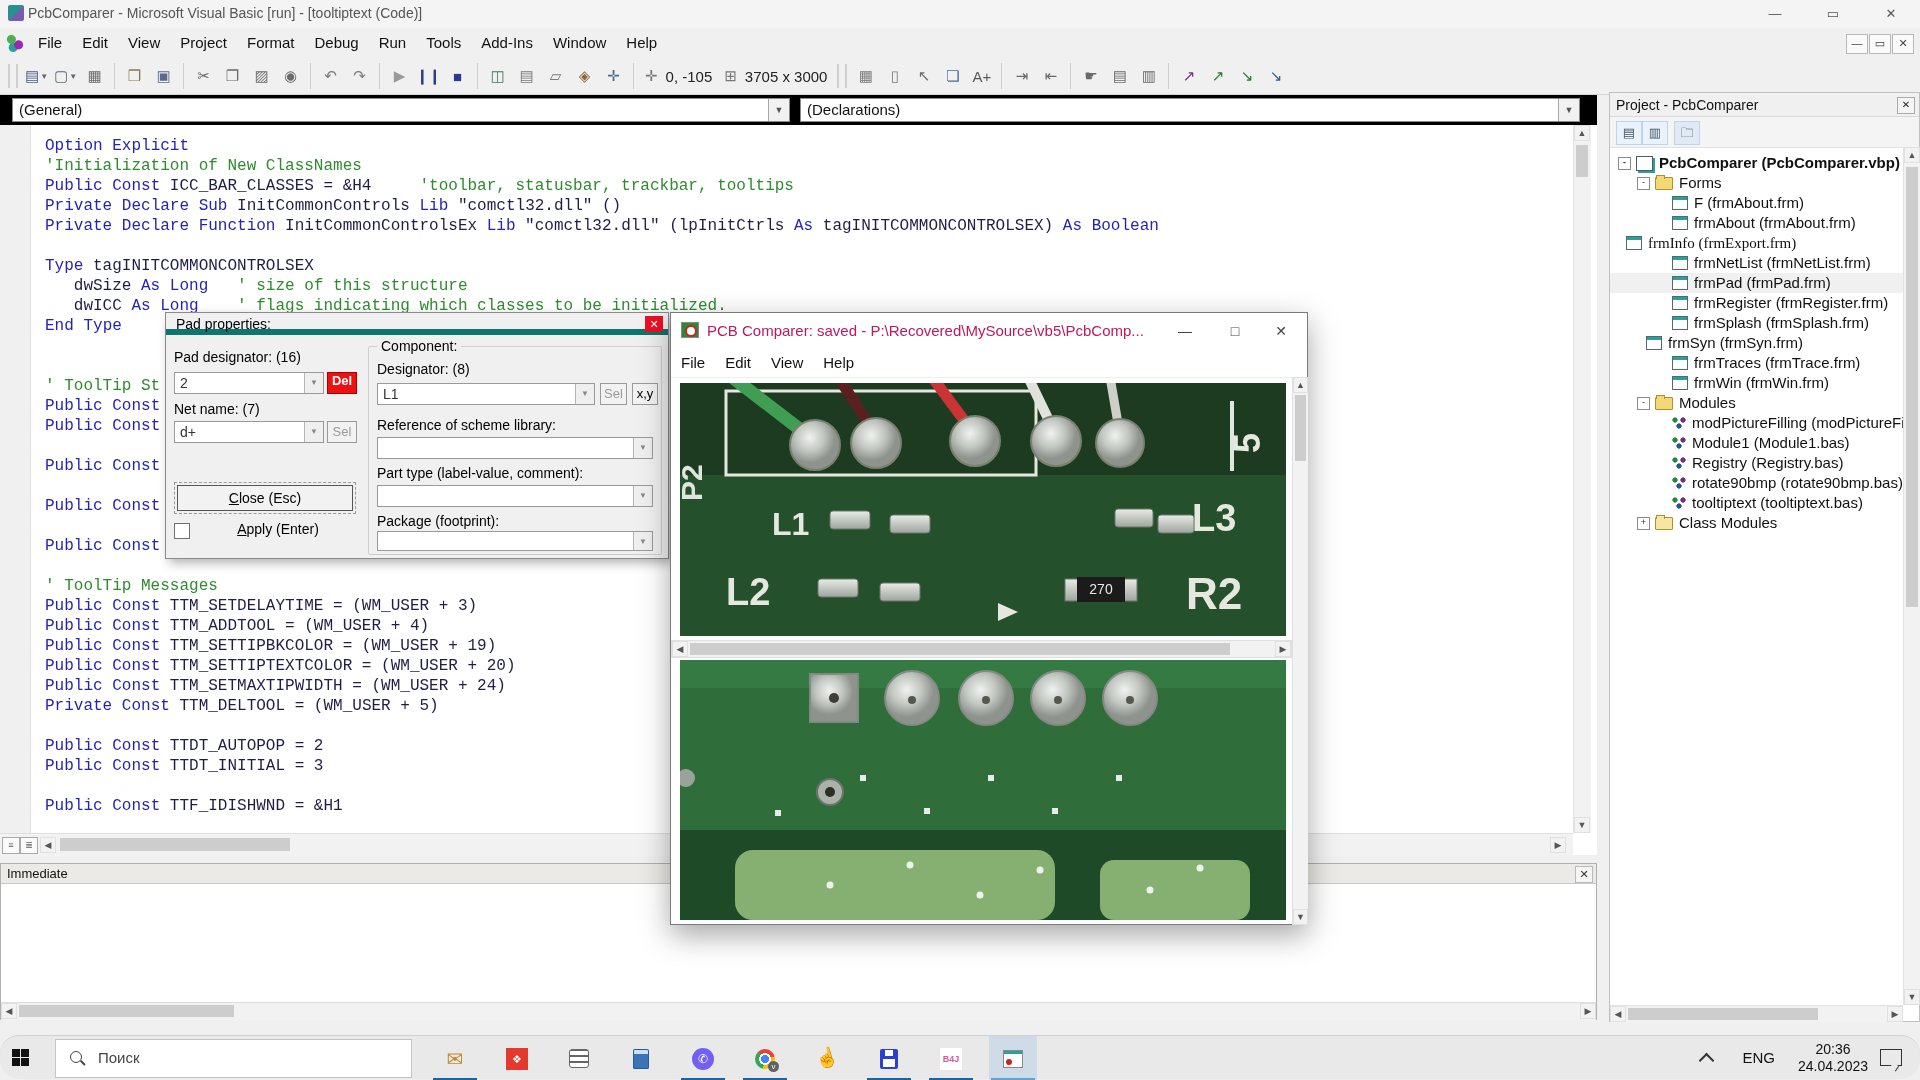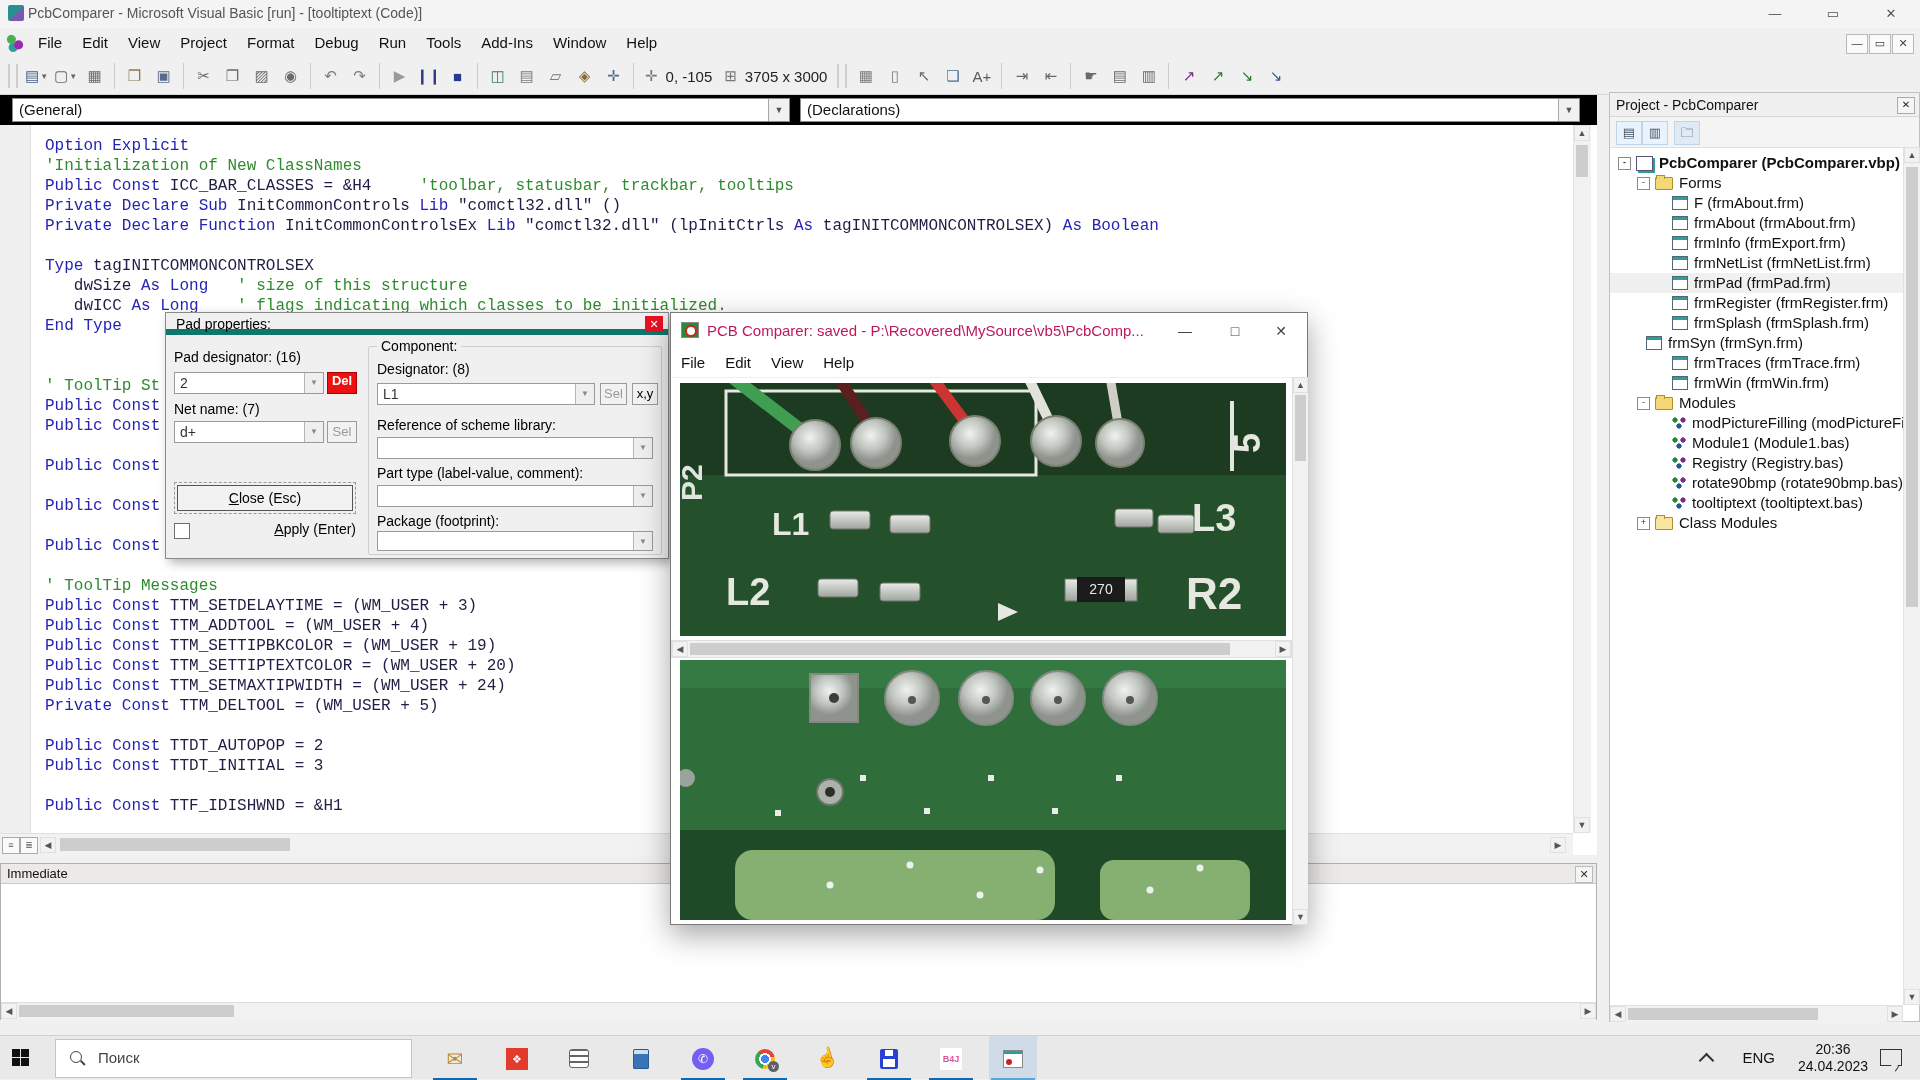--- a/index.html
+++ b/index.html
@@ -75,37 +75,37 @@
   .dcombo{position:absolute;height:22px;background:#fff;border:1px solid #9a9a9a;box-sizing:border-box;font-size:14px;color:#333;}
   .dcombo .val{position:absolute;left:5px;top:2px;}
   .dcombo .cbtn{position:absolute;right:0;top:0;width:18px;height:100%;background:#efefef;border-left:1px solid #b5b5b5;text-align:center;font-size:8px;color:#888;line-height:20px;}
   .dbtn{position:absolute;height:22px;border:1px solid #9a9a9a;background:#f2f2f2;font-size:13px;text-align:center;box-sizing:border-box;}
   .dbtn.disabled{color:#9a9a9a;}
   #del-btn{background:#ee1111;color:#fff;border:1px solid #aa0000;font-weight:bold;}
   #close-wrap{position:absolute;left:8px;top:169px;width:182px;height:32px;border:1px dashed #9a9a9a;padding:2px;box-sizing:border-box;}
   #close-btn{width:100%;height:100%;border:1px solid #555;background:#f2f2f2;font-size:14px;color:#000;display:block;text-align:center;line-height:24px;box-sizing:border-box;}
   .ul-first::first-letter{text-decoration:underline;}
   #apply-chk{position:absolute;left:8px;top:210px;width:14px;height:14px;border:1px solid #707070;background:#fff;}
-  #apply-lbl{position:absolute;left:34px;top:208px;width:156px;font-size:14px;color:#000;display:block;text-align:right;}
+  #apply-lbl{position:absolute;left:34px;top:208px;width:156px;font-size:14px;color:#000;display:block;text-align:center;}
   .grp{position:absolute;left:202px;top:33px;width:292px;height:207px;border:1px solid #cfcfcf;border-radius:2px;}
   .grp .gtitle{position:absolute;left:8px;top:-9px;background:#f0f0f0;padding:0 4px;font-size:14px;color:#000;}
   
   #pcbwin{left:670px;top:312px;width:638px;height:613px;background:#fff;border:1px solid #7a7a7a;box-shadow:0 10px 28px rgba(0,0,0,.35);box-sizing:border-box;}
   #pcbwin .ptitle{position:absolute;left:0;top:0;width:100%;height:36px;background:#fff;}
   #pcbwin .pticon{position:absolute;left:10px;top:9px;width:18px;height:16px;background:#2a8a3a;border:1px solid #888;box-sizing:border-box;}
   #pcbwin .pticon::after{content:"";position:absolute;left:3px;top:2px;width:8px;height:8px;border:2px solid #cc2222;border-radius:50%;background:#fff;}
   #pcbwin .pttext{position:absolute;left:36px;top:9px;font-size:15px;color:#be185d;white-space:nowrap;}
   .pwbtn{position:absolute;top:0;width:44px;height:36px;text-align:center;line-height:36px;color:#444;font-size:14px;}
   #pcbwin .pmenu{position:absolute;left:0;top:36px;width:100%;height:28px;background:#fff;border-bottom:1px solid #eee;}
   #pcbwin .pmenu .menu-item{line-height:28px;font-size:15px;}
   .pcbimg{position:absolute;left:9px;width:606px;}
   #pcb-hscroll{position:absolute;left:0;top:327px;width:621px;height:18px;background:#f2f2f2;border:1px solid #e0e0e0;box-sizing:border-box;}
   #pcb-vscroll{position:absolute;left:621px;top:64px;width:16px;height:548px;background:#f2f2f2;border-left:1px solid #e0e0e0;box-sizing:border-box;}
   
-  #taskbar{left:0;top:1035px;width:1920px;height:44px;background:#e9e9e9;border-top:1px solid #d0d0d0;box-sizing:border-box;}
+  #taskbar{left:0;top:1035px;width:1920px;height:44px;background:#e9e9e9;border-top:1px solid #d0d0d0;box-sizing:border-box;border-radius:19px;}
   #start{position:absolute;left:12px;top:13px;width:17px;height:17px;display:grid;grid-template-columns:8px 8px;grid-template-rows:8px 8px;gap:1px;}
   #start div{background:#111;}
   #tb-search{position:absolute;left:55px;top:3px;width:357px;height:39px;background:#fff;border:1px solid #c4c4c4;box-sizing:border-box;}
   #tb-search .mag{position:absolute;left:14px;top:11px;width:10px;height:10px;border:1.5px solid #444;border-radius:50%;}
   #tb-search .mag::after{content:"";position:absolute;left:9px;top:10px;width:6px;height:1.5px;background:#444;transform:rotate(45deg);}
   #tb-search .stext{position:absolute;left:42px;top:9px;font-size:15px;color:#444;}
   #tb-apps{position:absolute;left:424px;top:0;height:45px;display:flex;}
   .app{position:relative;width:48px;height:45px;display:flex;align-items:center;justify-content:center;margin:0 7px;}
   .app .ul{position:absolute;left:2px;bottom:0;width:44px;height:3px;background:#0b68b4;}
   .app.active{background:rgba(90,160,220,.18);}
@@ -337,21 +337,21 @@
         <div class="trow" style="padding-left: 46px;">
           <span class="spc"></span>
           <span class="ti ti-form"></span>
           <span>F (frmAbout.frm)</span>
         </div>
         <div class="trow" style="padding-left: 46px;">
           <span class="spc"></span>
           <span class="ti ti-form"></span>
           <span>frmAbout (frmAbout.frm)</span>
         </div>
-        <div class="trow" style="padding-left: 46px;">
+        <div class="trow" style=" font-family: Liberation Serif, serif;">
           <span class="spc"></span>
           <span class="ti ti-form"></span>
           <span>frmInfo (frmExport.frm)</span>
         </div>
         <div class="trow" style="padding-left: 46px;">
           <span class="spc"></span>
           <span class="ti ti-form"></span>
           <span>frmNetList (frmNetList.frm)</span>
         </div>
         <div class="trow sel" style="padding-left: 46px;">

